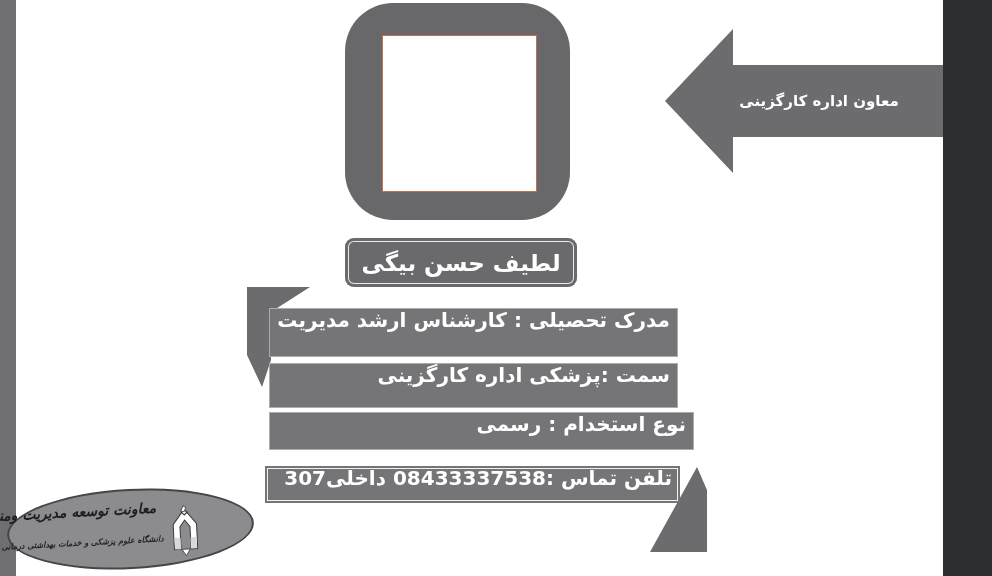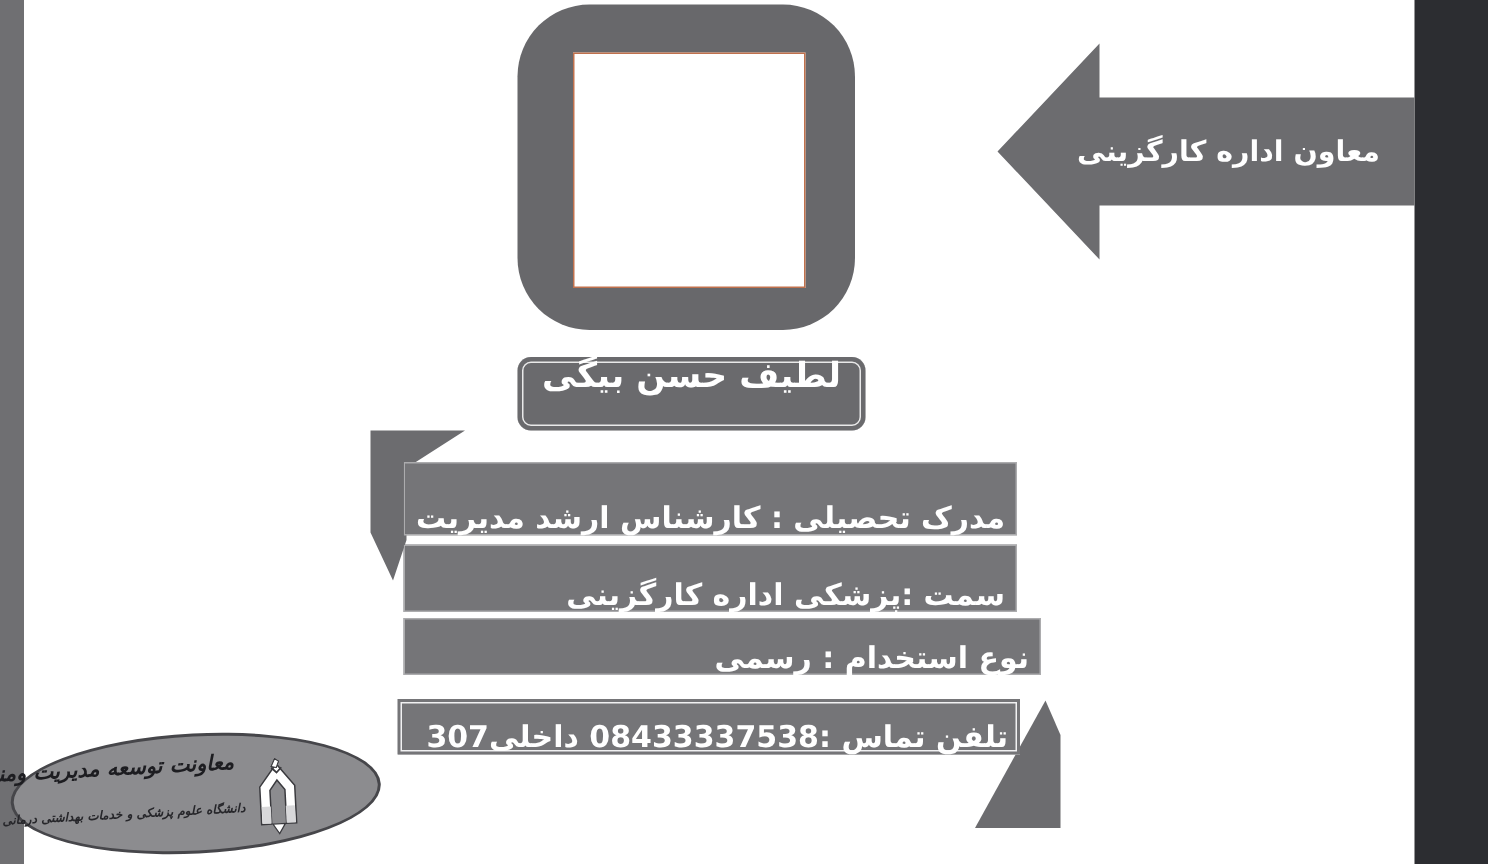--- a/index.html
+++ b/index.html
@@ -12,47 +12,47 @@
   .edge-right{position:absolute;left:943px;top:0;width:49px;height:576px;background:#2c2d31;}
 
   
   .decor{position:absolute;left:0;top:0;width:992px;height:576px;z-index:1;}
   .decor polygon{fill:#6c6c6f;}
 
   
   .arrow-label{
     position:absolute;left:695px;top:65px;width:248px;height:72px;z-index:2;
     display:flex;align-items:center;justify-content:center;direction:rtl;
-    color:#ffffff;font-weight:bold;font-size:19px;
+    color:#ffffff;font-weight:bold;font-size:15px;
   }
 
   
   .photo-frame{
     position:absolute;left:345px;top:3px;width:225px;height:217px;
     background:#68686b;border-radius:48px;z-index:2;
   }
   .photo-inner{
     position:absolute;left:37px;top:32px;width:153px;height:155px;
     background:#ffffff;border:1px solid #c0714d;
   }
 
   
   .name-plate{
     position:absolute;left:345px;top:238px;width:232px;height:49px;z-index:2;
     background:#6a6a6d;border-radius:9px;
     box-shadow:inset 0 0 0 3px #6a6a6d, inset 0 0 0 4px rgba(255,255,255,.85);
-    display:flex;justify-content:center;direction:rtl;
+    display:flex;align-items:center;justify-content:center;direction:rtl;
     color:#ffffff;font-weight:bold;font-size:23px;
   }
 
   
   .bar{
     position:absolute;left:269px;width:409px;z-index:2;
     background:#757578;color:#ffffff;font-weight:bold;font-size:20px;
-    display:flex;align-items:flex-end;direction:rtl;padding:0;
+    display:flex;align-items:flex-start;direction:rtl;padding:0;
     box-shadow:inset 0 0 0 1px rgba(255,255,255,.40);
   }
   .bar span{padding:0 8px;white-space:nowrap;}
   .b1{top:308px;height:49px;}
   .b2{top:363px;height:45px;}
   .b3{top:412px;height:38px;padding-left:16px;}
   .b4{top:454px;height:38px;}
   .b5{top:466px;height:37px;left:265px;width:415px;
       box-shadow:inset 0 0 0 2px #757578, inset 0 0 0 3px rgba(255,255,255,.9);}
 

